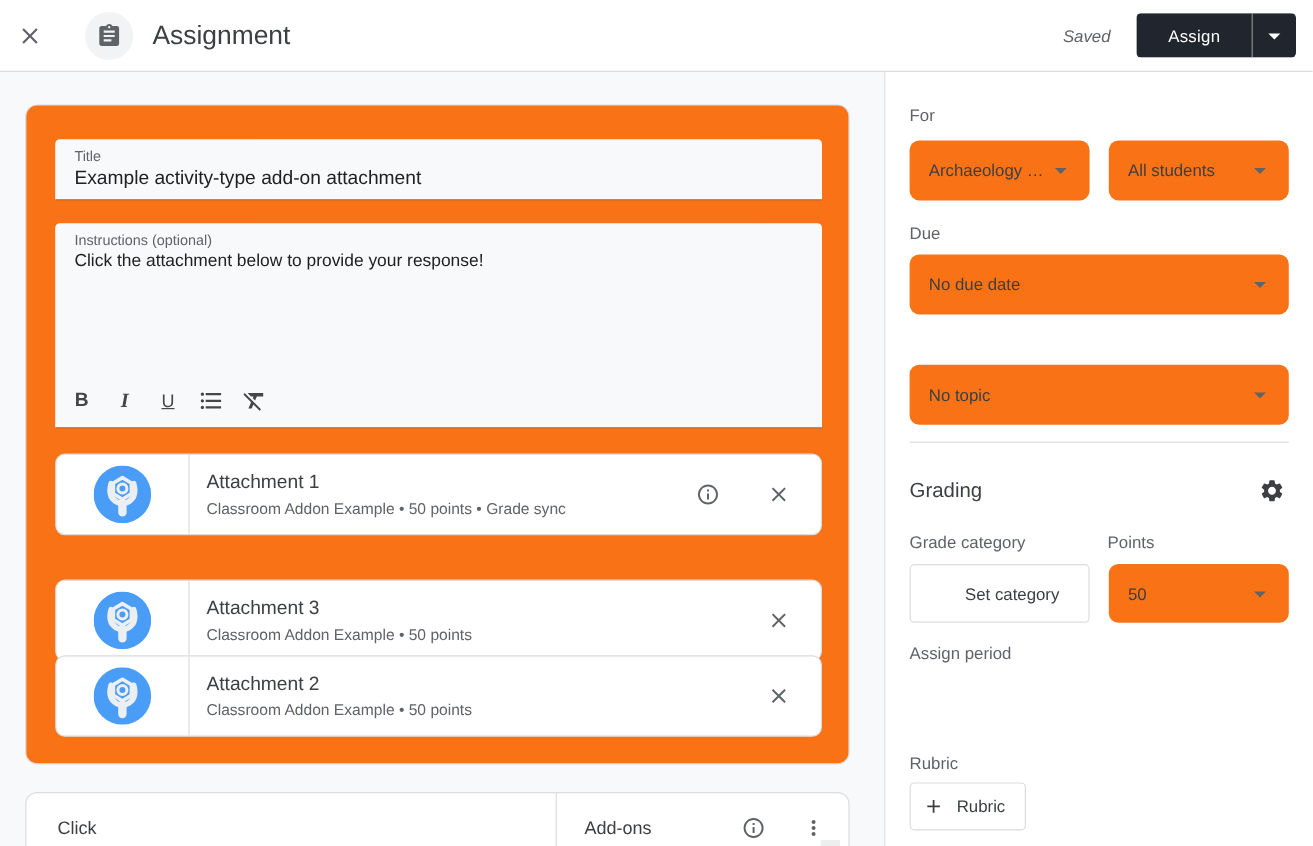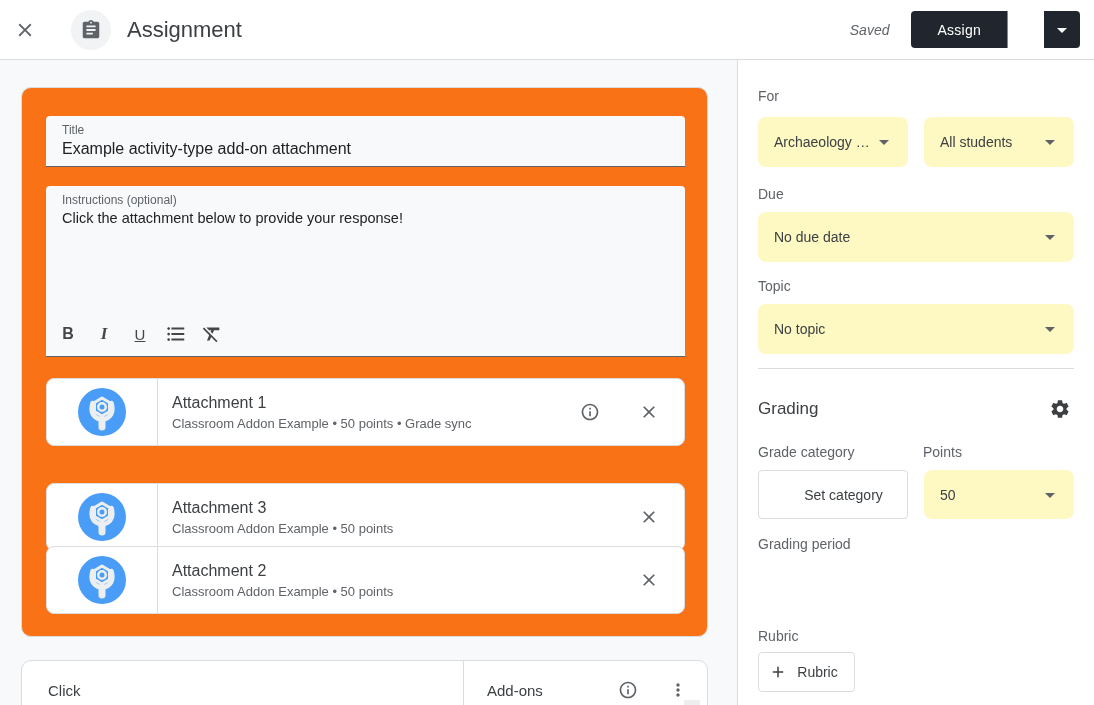--- a/index.html
+++ b/index.html
@@ -11,21 +11,21 @@
   .topbar { position:absolute; left:0; top:0; width:1094px; height:60px;
     background:#fff; border-bottom:1px solid #dadce0; display:flex; align-items:center; }
   .icon-btn { border:none; background:transparent; cursor:pointer; display:flex;
     align-items:center; justify-content:center; padding:0; }
   .close-btn { width:40px; height:40px; margin-left:5px; }
   .type-circle { width:40px; height:40px; border-radius:50%; background:#f1f3f4;
     display:flex; align-items:center; justify-content:center; margin-left:26px; }
   .page-title { font-size:22px; color:#3c4043; margin-left:16px; font-weight:400; }
   .topbar-right { margin-left:auto; display:flex; align-items:center; margin-right:14px; }
   .saved { font-style:italic; color:#5f6368; font-size:14px; margin-right:22px; }
-  .assign-split { display:flex; border-radius:4px; overflow:hidden; height:37px;gap:36px; }
+  .assign-split { display:flex; border-radius:4px; overflow:hidden; height:37px; }
   .assign-main { background:#20252e; color:#fff; font-size:14px; font-weight:500;
     letter-spacing:.25px; border:none; padding:0 26px; cursor:pointer;
     border-right:1px solid rgba(255,255,255,.45); font-family:inherit; }
   .assign-arrow { background:#20252e; border:none; width:36px; cursor:pointer;
     display:flex; align-items:center; justify-content:center; }
 
   
   .left-pane { position:absolute; left:0; top:60px; width:738px; height:645px;
     background:#f8f9fa; border-right:1px solid #dadce0; overflow:hidden; }
   .main-card { position:absolute; left:21px; top:27px; width:687px; height:550px;
@@ -68,21 +68,21 @@
     display:flex; align-items:center; }
   .addons-label { font-size:15px; font-weight:500; color:#3c4043; margin-left:24px; }
   .addons-info { margin-left:auto; }
   .addons-menu { margin-right:14px; margin-left:20px; }
   .ui-fragment { position:absolute; left:662px; top:39px; width:16px; height:7px; background:#eceef0; }
 
   
   .sidebar { position:absolute; left:738px; top:60px; width:356px; height:645px; background:#fff; }
   .sb-abs { position:absolute; left:20px; width:316px; }
   .sb-label { font-size:14px; color:#5f6368; }
-  .select { background:#fef9c3; border:none; border-radius:8px; height:50px;
+  .select { background:#f97316; border:none; border-radius:8px; height:50px;
     display:flex; align-items:center; padding:0 12px 0 16px; cursor:pointer; font-family:inherit; }
   .select-text { font-size:14px; color:#3c4043; flex:1; text-align:left; white-space:nowrap;
     overflow:hidden; }
   .sb-row { display:flex; gap:16px; }
   .divider { height:1px; background:#dadce0; }
   .grading-head { display:flex; align-items:center; justify-content:space-between; }
   .grading-title { font-size:17px; font-weight:500; color:#3c4043; }
   .outline-btn { background:#fff; border:1px solid #dadce0; border-radius:4px;
     font-size:14px; font-weight:500; color:#3c4043; cursor:pointer;
     display:flex; align-items:center; justify-content:center; font-family:inherit;padding-left:21px; }
@@ -300,21 +300,20 @@
     <div class="sb-abs sb-label" style="top:126px">Due</div>
     <button class="sb-abs select" style="top:152px">
       <span class="select-text">No due date</span>
       <span>
         <svg width="24" height="24" viewBox="0 0 24 24">
             <path fill="#5f6368" d="M7 10l5 5 5-5z"></path>
           </svg>
       </span>
     </button>
 
-    <div class="sb-abs sb-label" style="top:218px">Topic</div>
     <button class="sb-abs select" style="top:244px">
       <span class="select-text">No topic</span>
       <span>
         <svg width="24" height="24" viewBox="0 0 24 24">
             <path fill="#5f6368" d="M7 10l5 5 5-5z"></path>
           </svg>
       </span>
     </button>
 
     <div class="sb-abs divider" style="top:308px"></div>
@@ -339,21 +338,21 @@
       <button class="select" style="width:150px;height:49px">
         <span class="select-text">50</span>
         <span>
           <svg width="24" height="24" viewBox="0 0 24 24">
               <path fill="#5f6368" d="M7 10l5 5 5-5z"></path>
             </svg>
         </span>
       </button>
     </div>
 
-    <div class="sb-abs sb-label" style="top:476px">Grading period</div>
+    <div class="sb-abs sb-label" style="top:476px">Assign period</div>
 
     <div class="sb-abs sb-label" style="top:568px">Rubric</div>
     <button class="sb-abs outline-btn rubric-btn" style="top:592px;width:97px;height:40px">
       <span>
         <svg width="18" height="18" viewBox="0 0 24 24">
             <path fill="#3c4043" d="M19 13h-6v6h-2v-6H5v-2h6V5h2v6h6v2z"></path>
           </svg>
       </span>
       <span>Rubric</span>
     </button>

